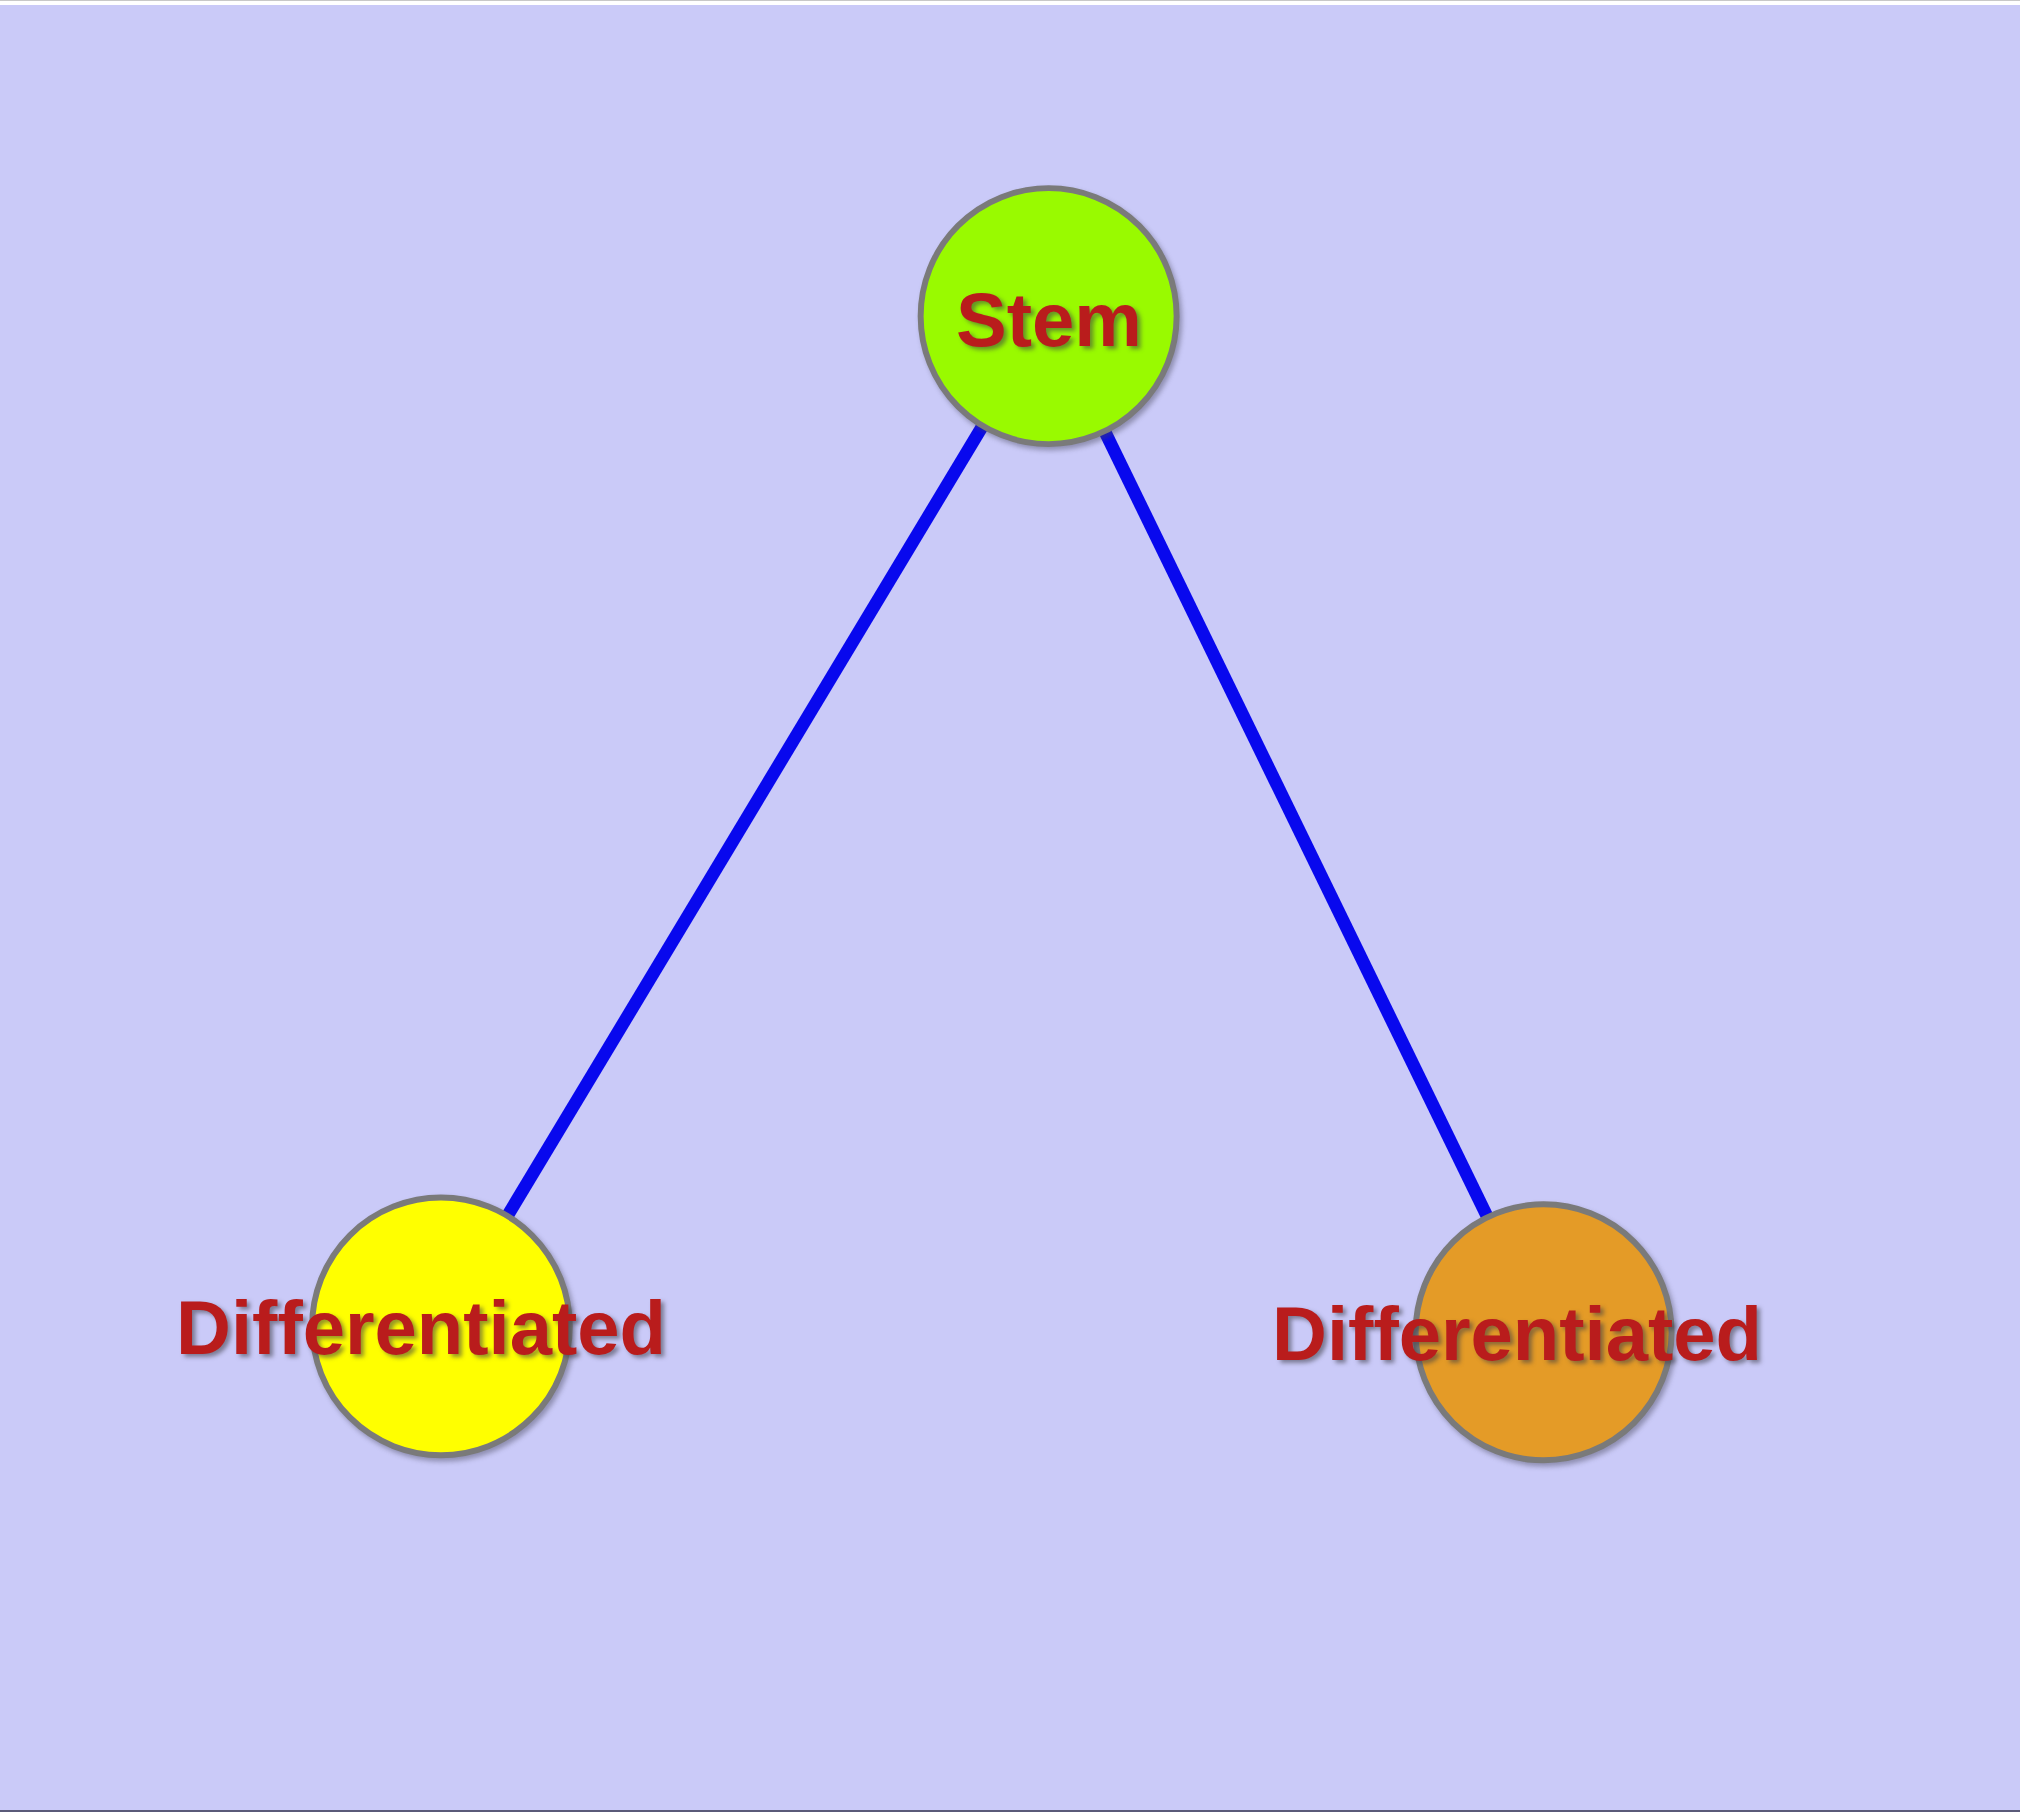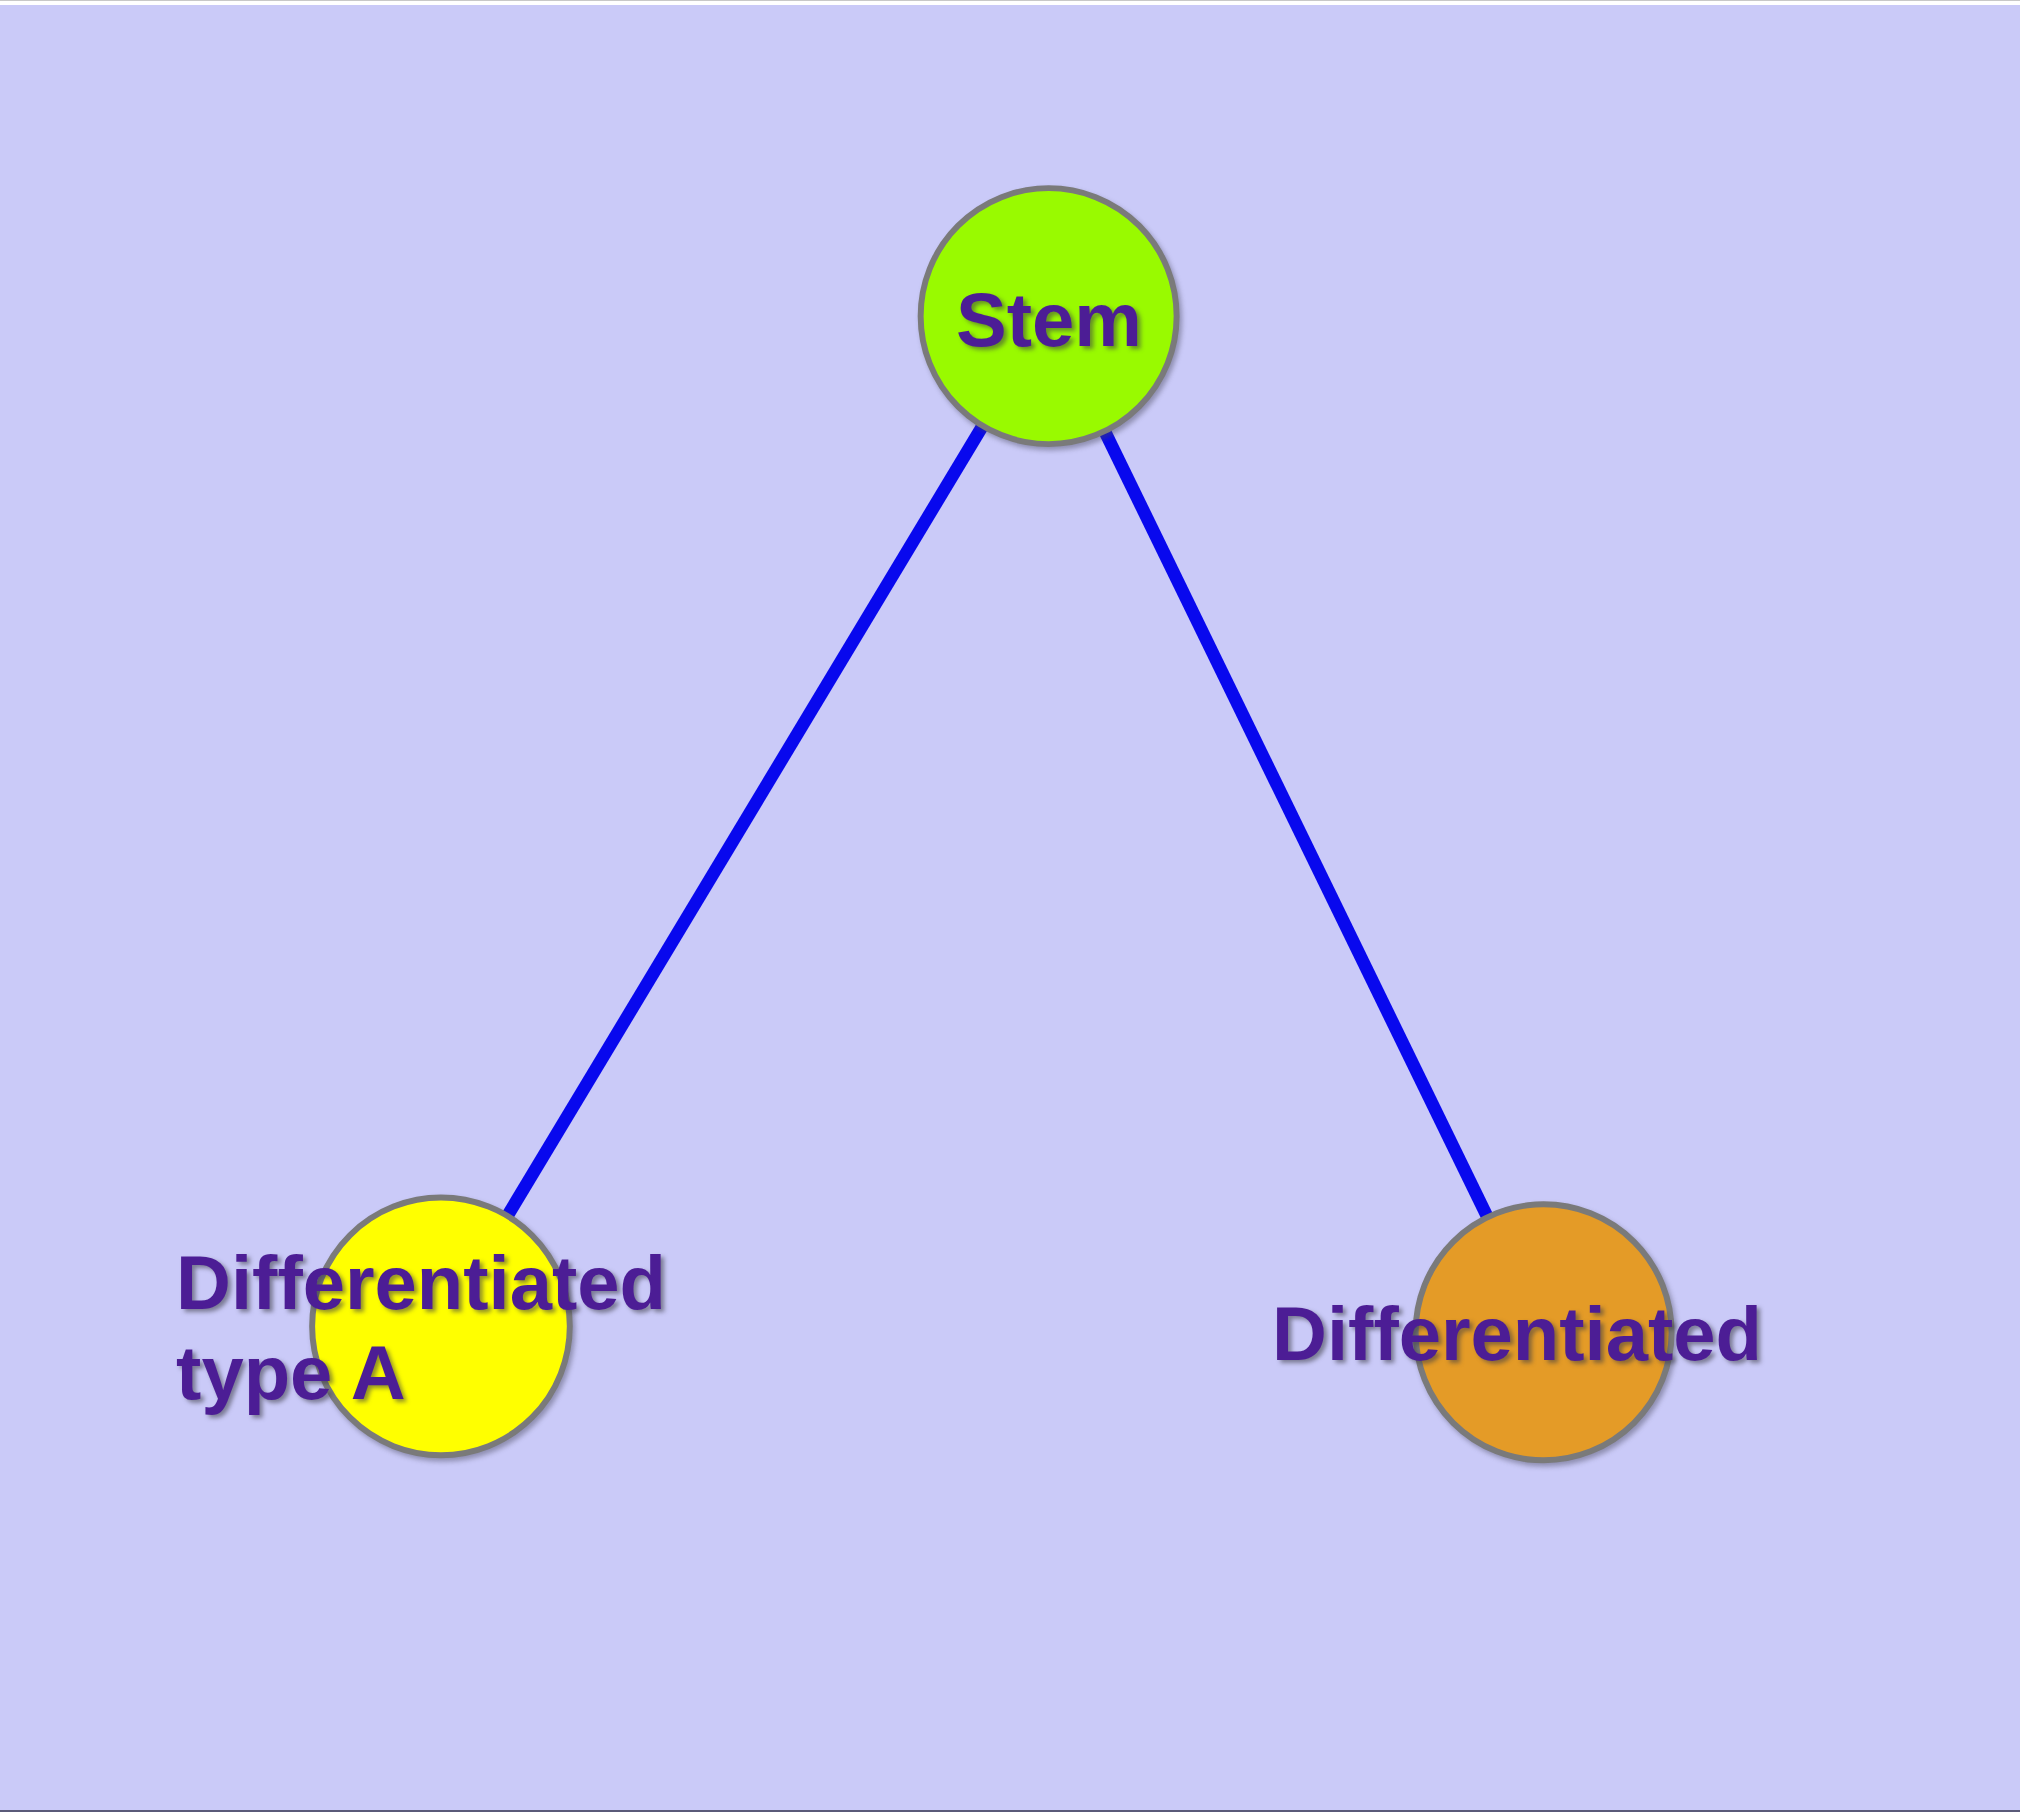--- a/index.html
+++ b/index.html
@@ -48,24 +48,25 @@
   #labels {
     position: absolute;
     left: 0; top: 0;
     width: 100%; height: 100%;
     pointer-events: none;
     z-index: 4;
   }
   .node-label {
     position: absolute;
     transform: translate(-50%, -50%);
+    text-align: center;
     font-weight: bold;
     font-size: 76px;
     line-height: 90px;
-    color: #4c1d95;
+    color: #b91c1c;
     white-space: nowrap;
     text-shadow: 3.4px 3.4px 4.2px rgba(60,60,70,0.55);
   }
 </style>
 </head>
 <body>
 
 <div id="canvas">
   <div class="top-strip"></div>
   <svg id="graph" viewBox="0 0 2384 2138" xmlns="http://www.w3.org/2000/svg">
@@ -78,21 +79,20 @@
         <circle cx="520" cy="1565" r="152" fill="#FFFF00" stroke="#7A7A7A" stroke-width="7" class="node-circle"></circle>
         <circle cx="1821" cy="1572" r="151" fill="#E49B27" stroke="#7A7A7A" stroke-width="7" class="node-circle"></circle>
       </g>
   </svg>
   <div id="labels">
       <div class="node-label" style="left: 1049px; top: 320px;">
         <div>Stem</div>
       </div>
       <div class="node-label" style="left: 421px; top: 1328px;">
         <div>Differentiated</div>
-        <div>type A</div>
       </div>
       <div class="node-label" style="left: 1517px; top: 1334px;">
         <div>Differentiated</div>
       </div>
     </div>
   <div class="bottom-strip"></div>
 </div>
 
 
 </body></html>

